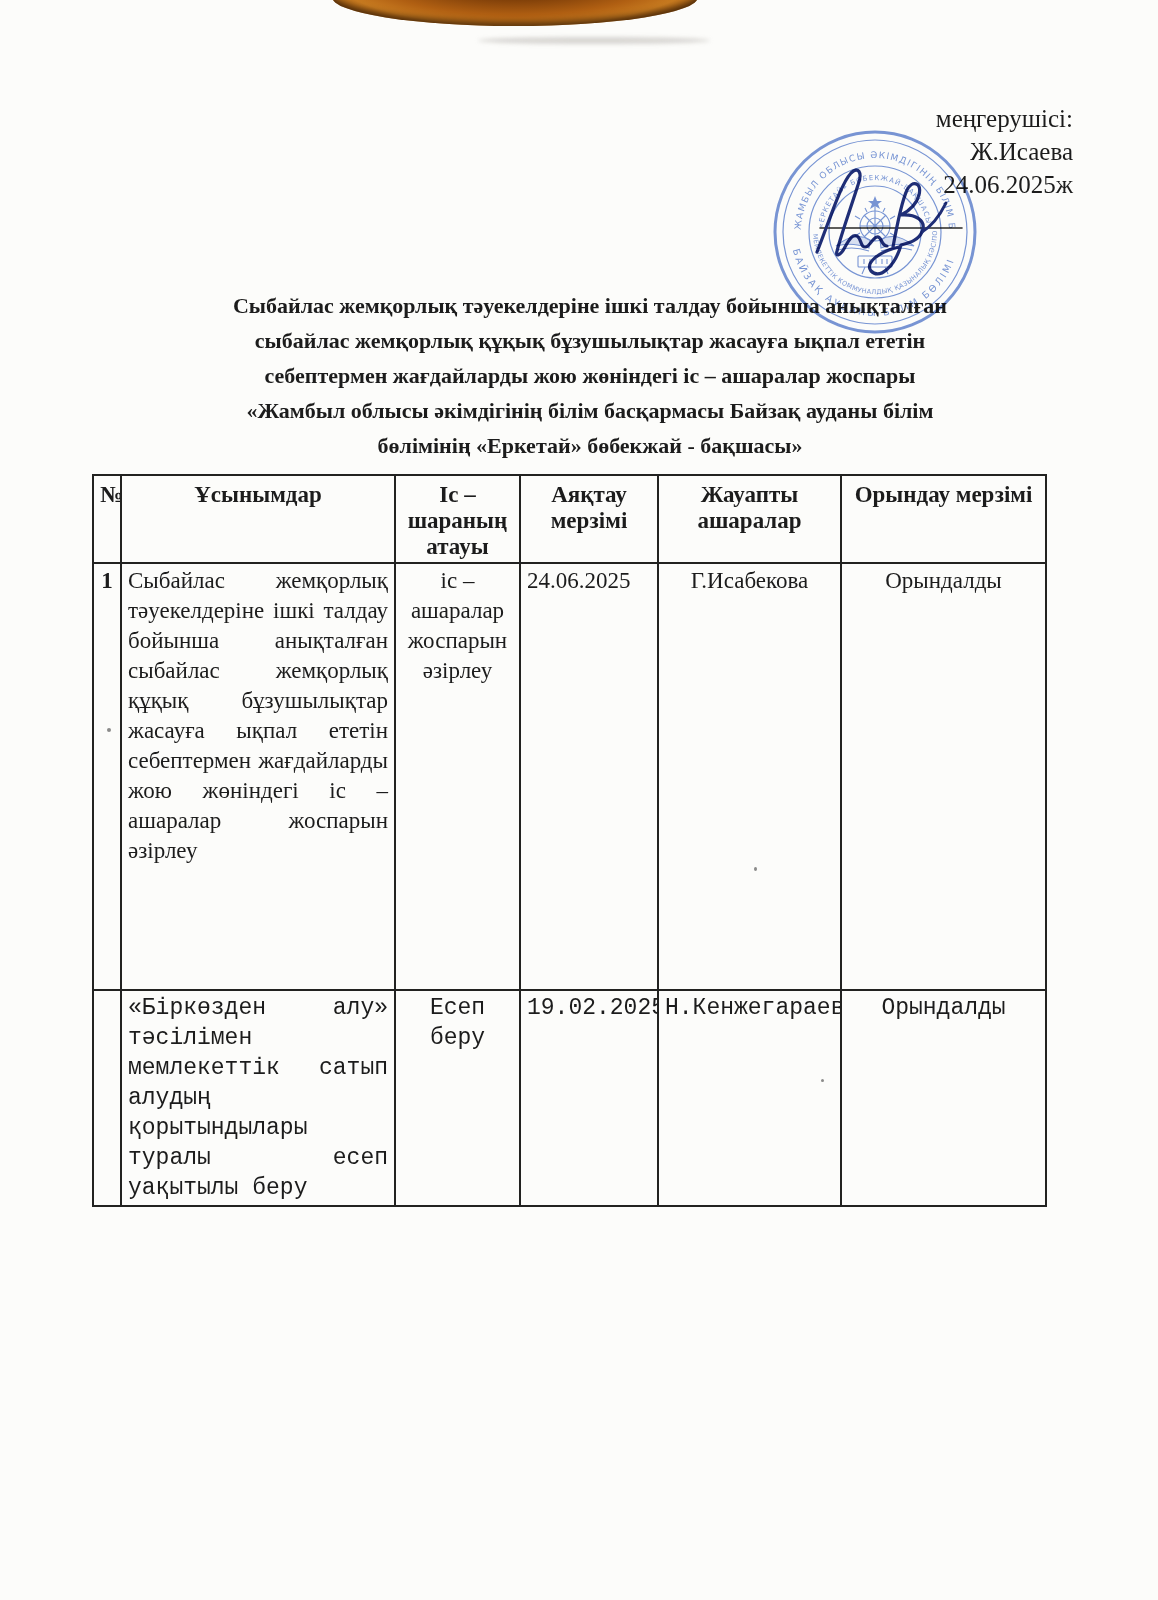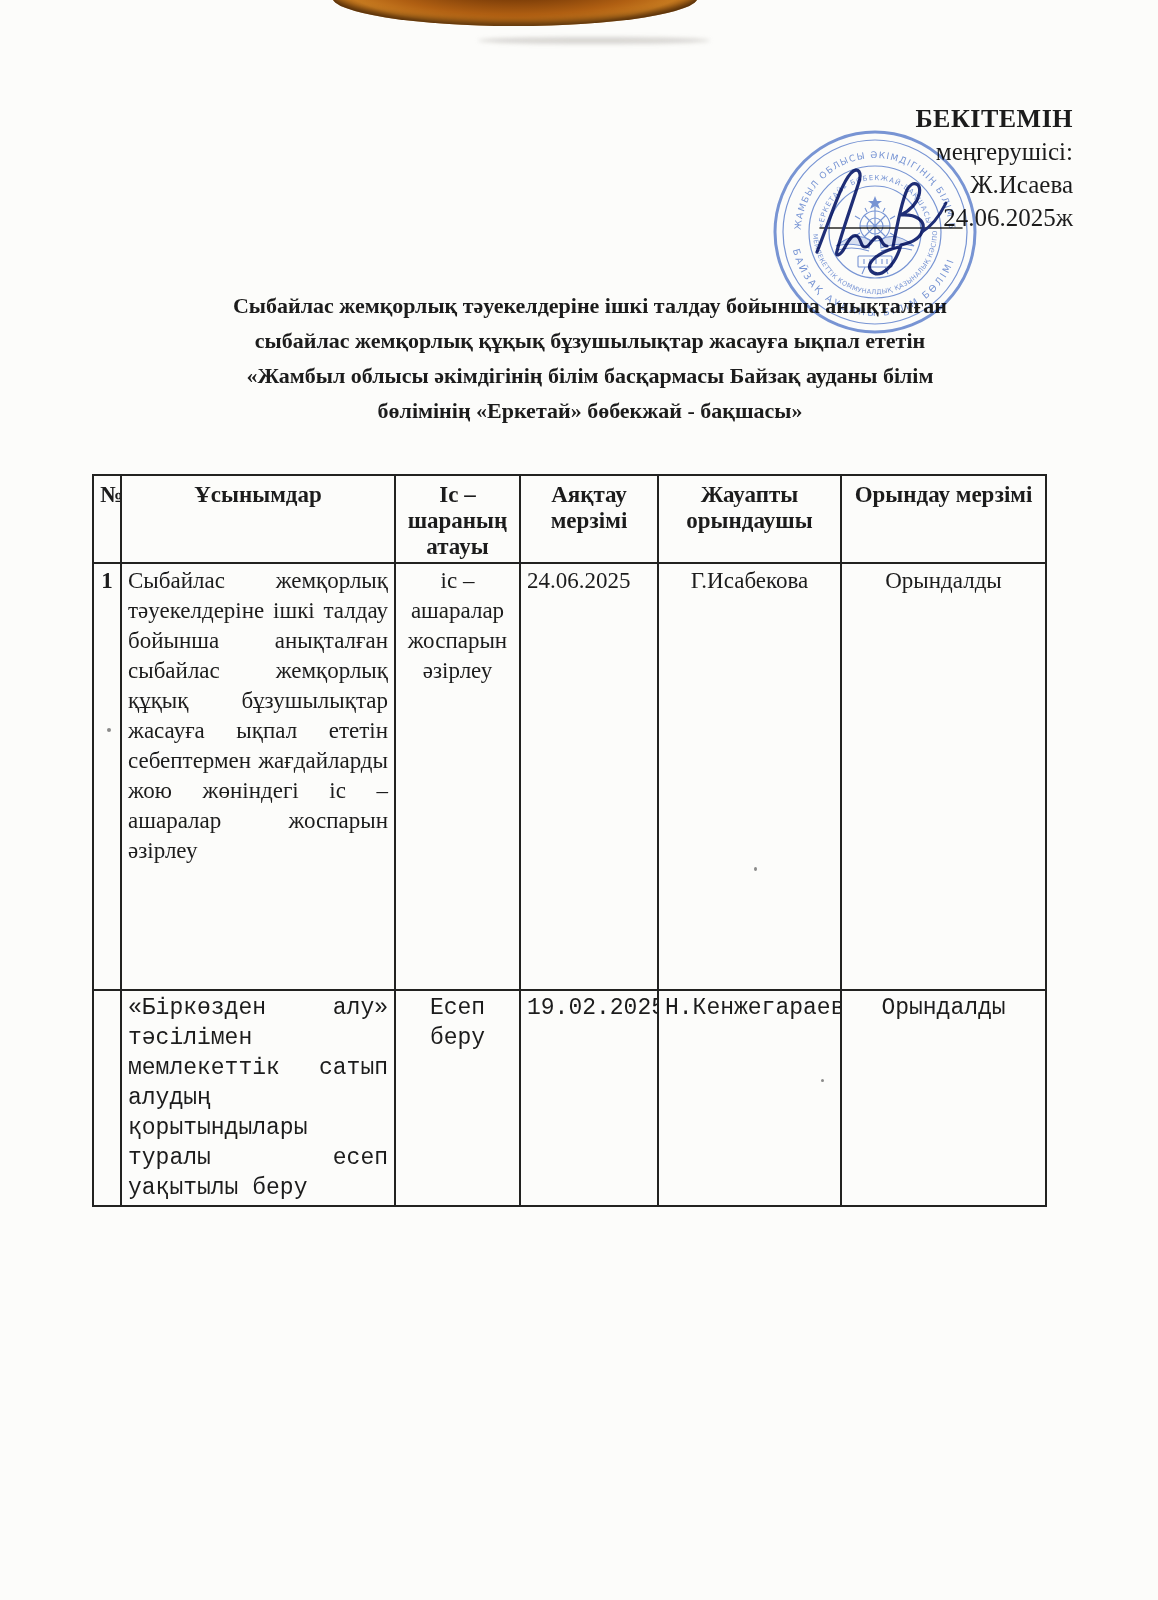--- a/index.html
+++ b/index.html
@@ -63,49 +63,49 @@
 </style>
 </head>
 <body>
 
 <div class="page">
 
   <div class="scan-blob"></div>
   <div class="scan-blob-shadow"></div>
 
   <div class="approval">
-    <div class="t">БЕКІТЕМІН</div>
     <div>меңгерушісі:</div>
     <div>Ж.Исаева</div>
     <div>24.06.2025ж</div>
   </div>
 
   <div class="title">
     <div>Сыбайлас жемқорлық тәуекелдеріне ішкі талдау бойынша анықталған</div>
     <div>сыбайлас жемқорлық құқық бұзушылықтар жасауға ықпал ететін</div>
+    <div>себептермен жағдайларды жою жөніндегі іс – ашаралар жоспары</div>
     <div>«Жамбыл облысы әкімдігінің білім басқармасы Байзақ ауданы білім</div>
     <div>бөлімінің «Еркетай» бөбекжай - бақшасы»</div>
   </div>
 
   <table class="plan">
     <colgroup>
       <col style="width:28px">
         <col style="width:274px">
         <col style="width:125px">
       <col style="width:138px">
         <col style="width:183px">
         <col style="width:205px">
     </colgroup>
     <thead>
       <tr class="hdr">
         <th>№</th>
         <th>Ұсынымдар</th>
         <th>Іс – шараның атауы</th>
         <th>Аяқтау мерзімі</th>
-        <th>Жауапты орындаушы</th>
+        <th>Жауапты ашаралар</th>
         <th class="h-status">Орындау мерзімі</th>
       </tr>
     </thead>
     <tbody>
       <tr class="r1">
         <td class="c-num">1</td>
         <td class="c-rec">Сыбайлас жемқорлық тәуекелдеріне ішкі талдау бойынша анықталған сыбайлас жемқорлық құқық бұзушылықтар жасауға ықпал ететін себептермен жағдайларды жою жөніндегі іс – ашаралар жоспарын әзірлеу</td>
         <td class="c-act">іс – ашаралар жоспарын әзірлеу</td>
         <td class="c-date">24.06.2025</td>
         <td class="c-resp">Г.Исабекова</td>

